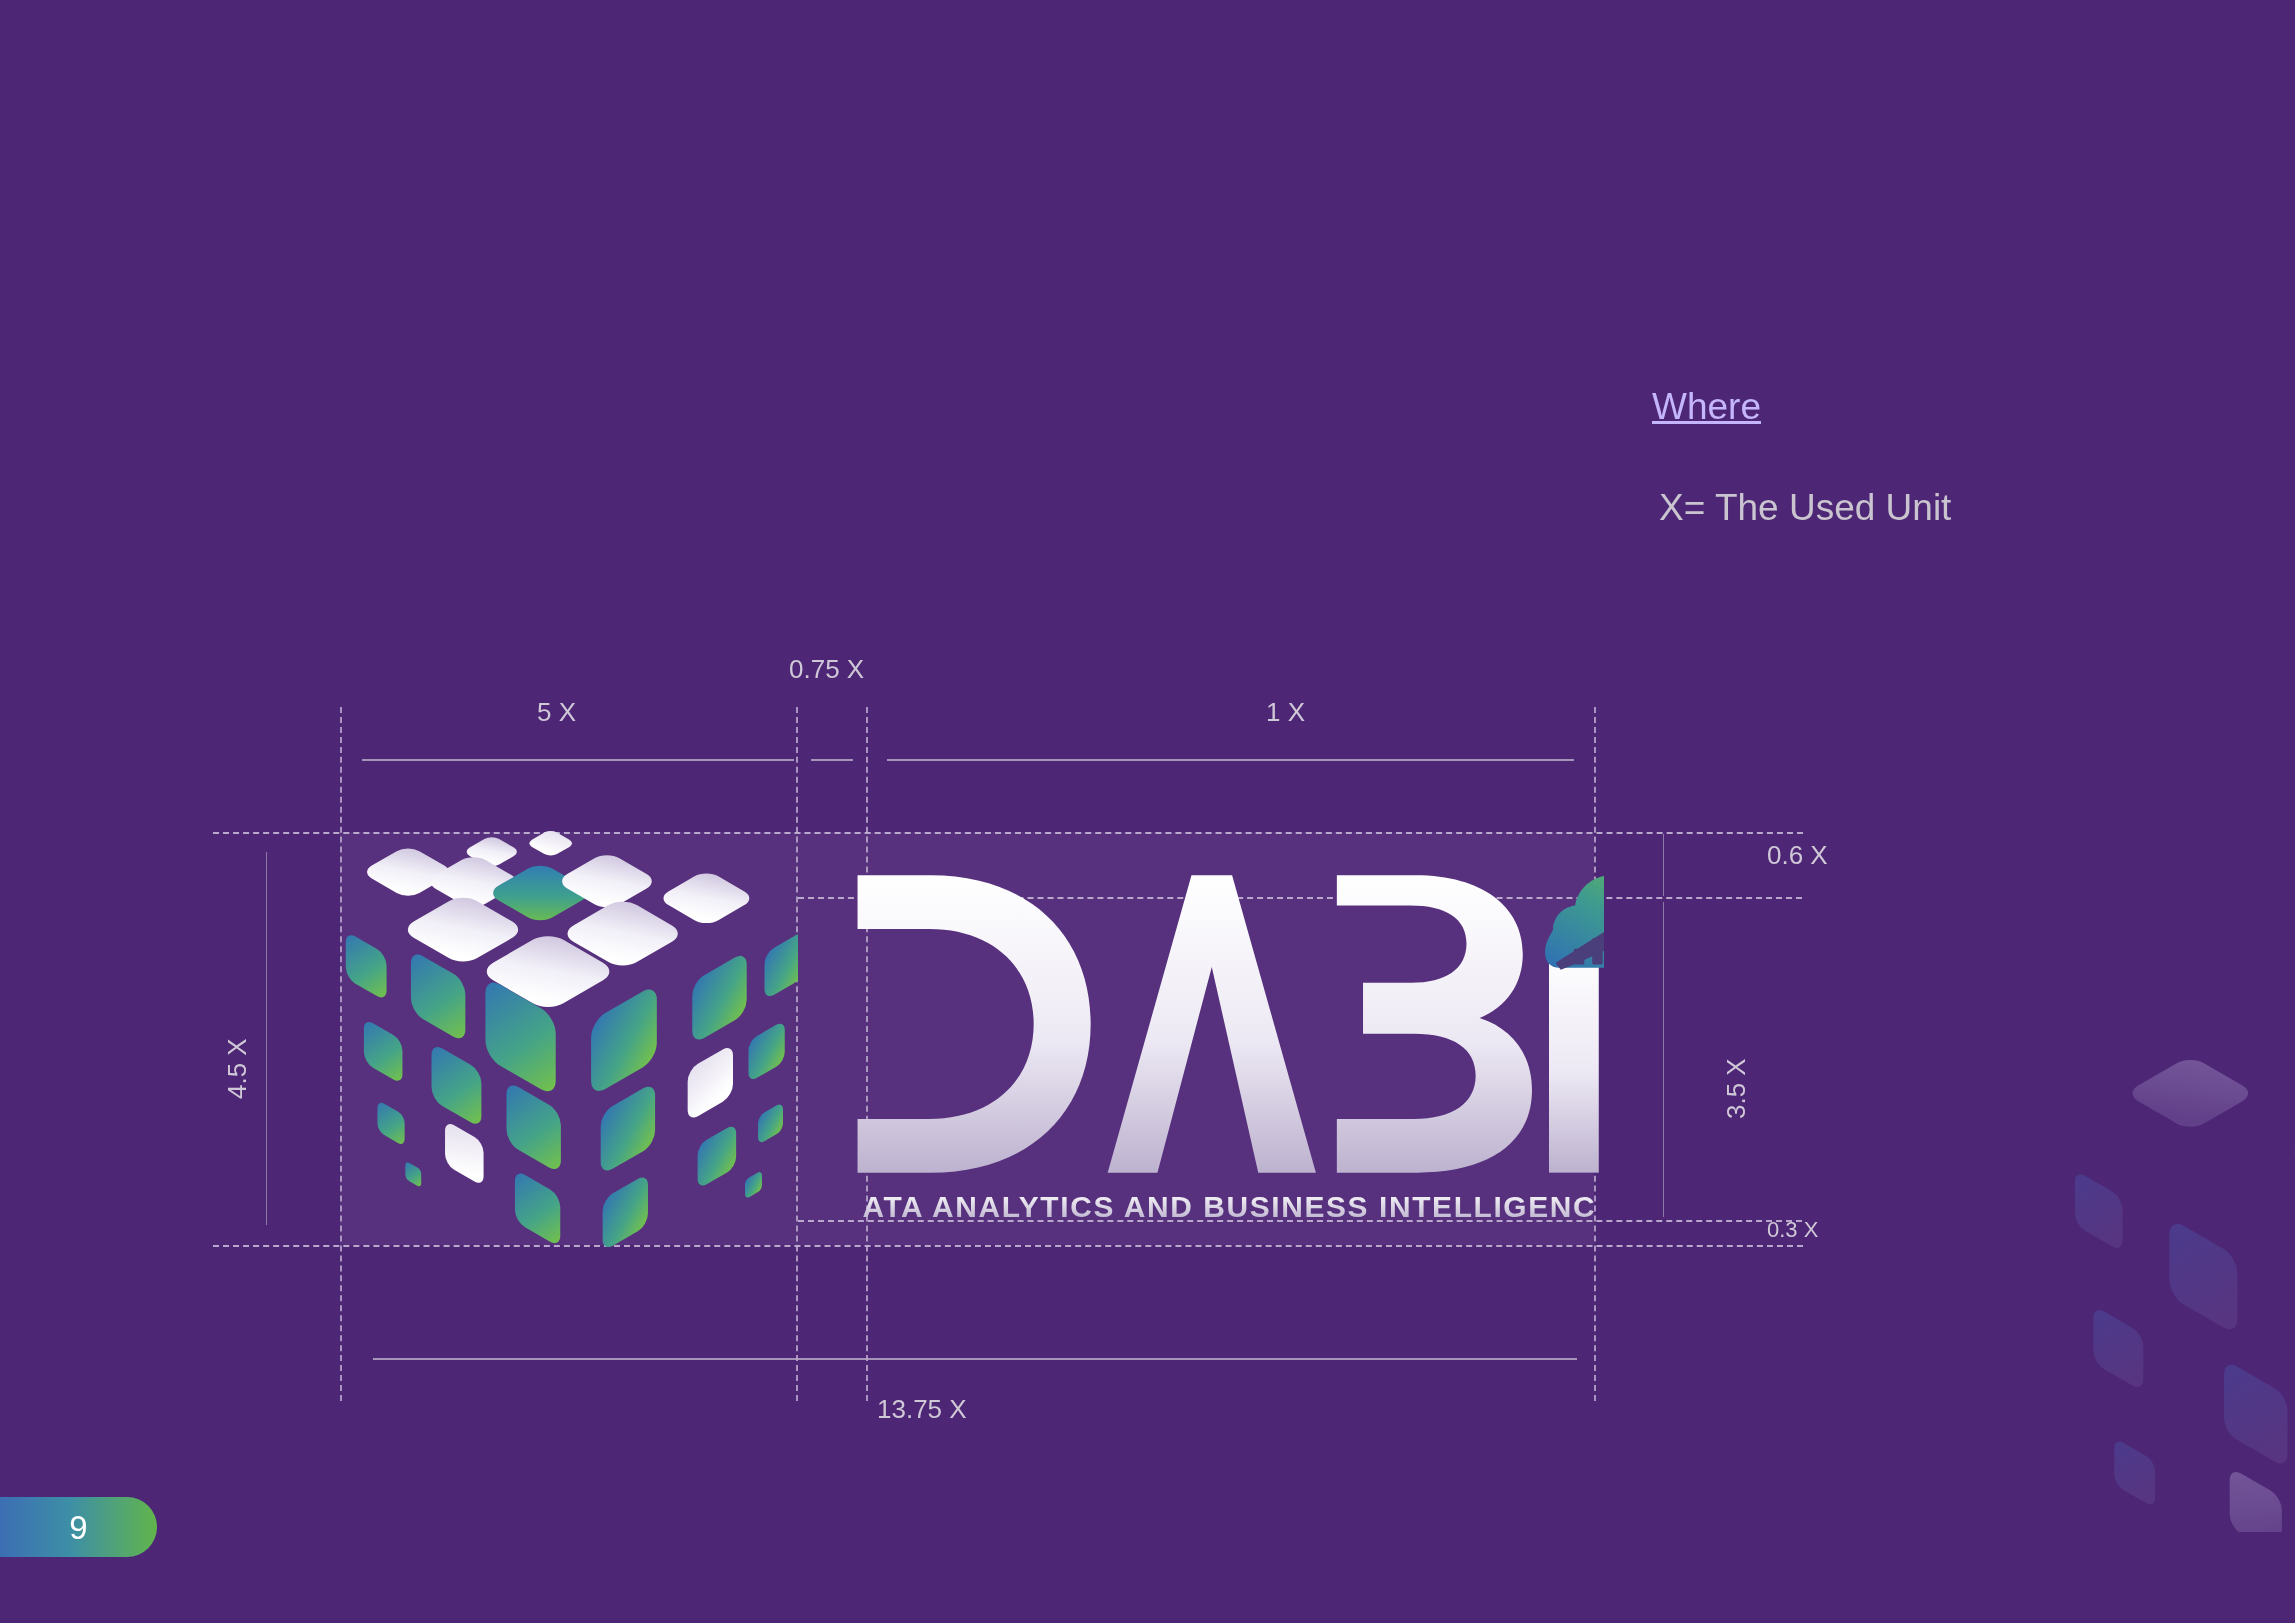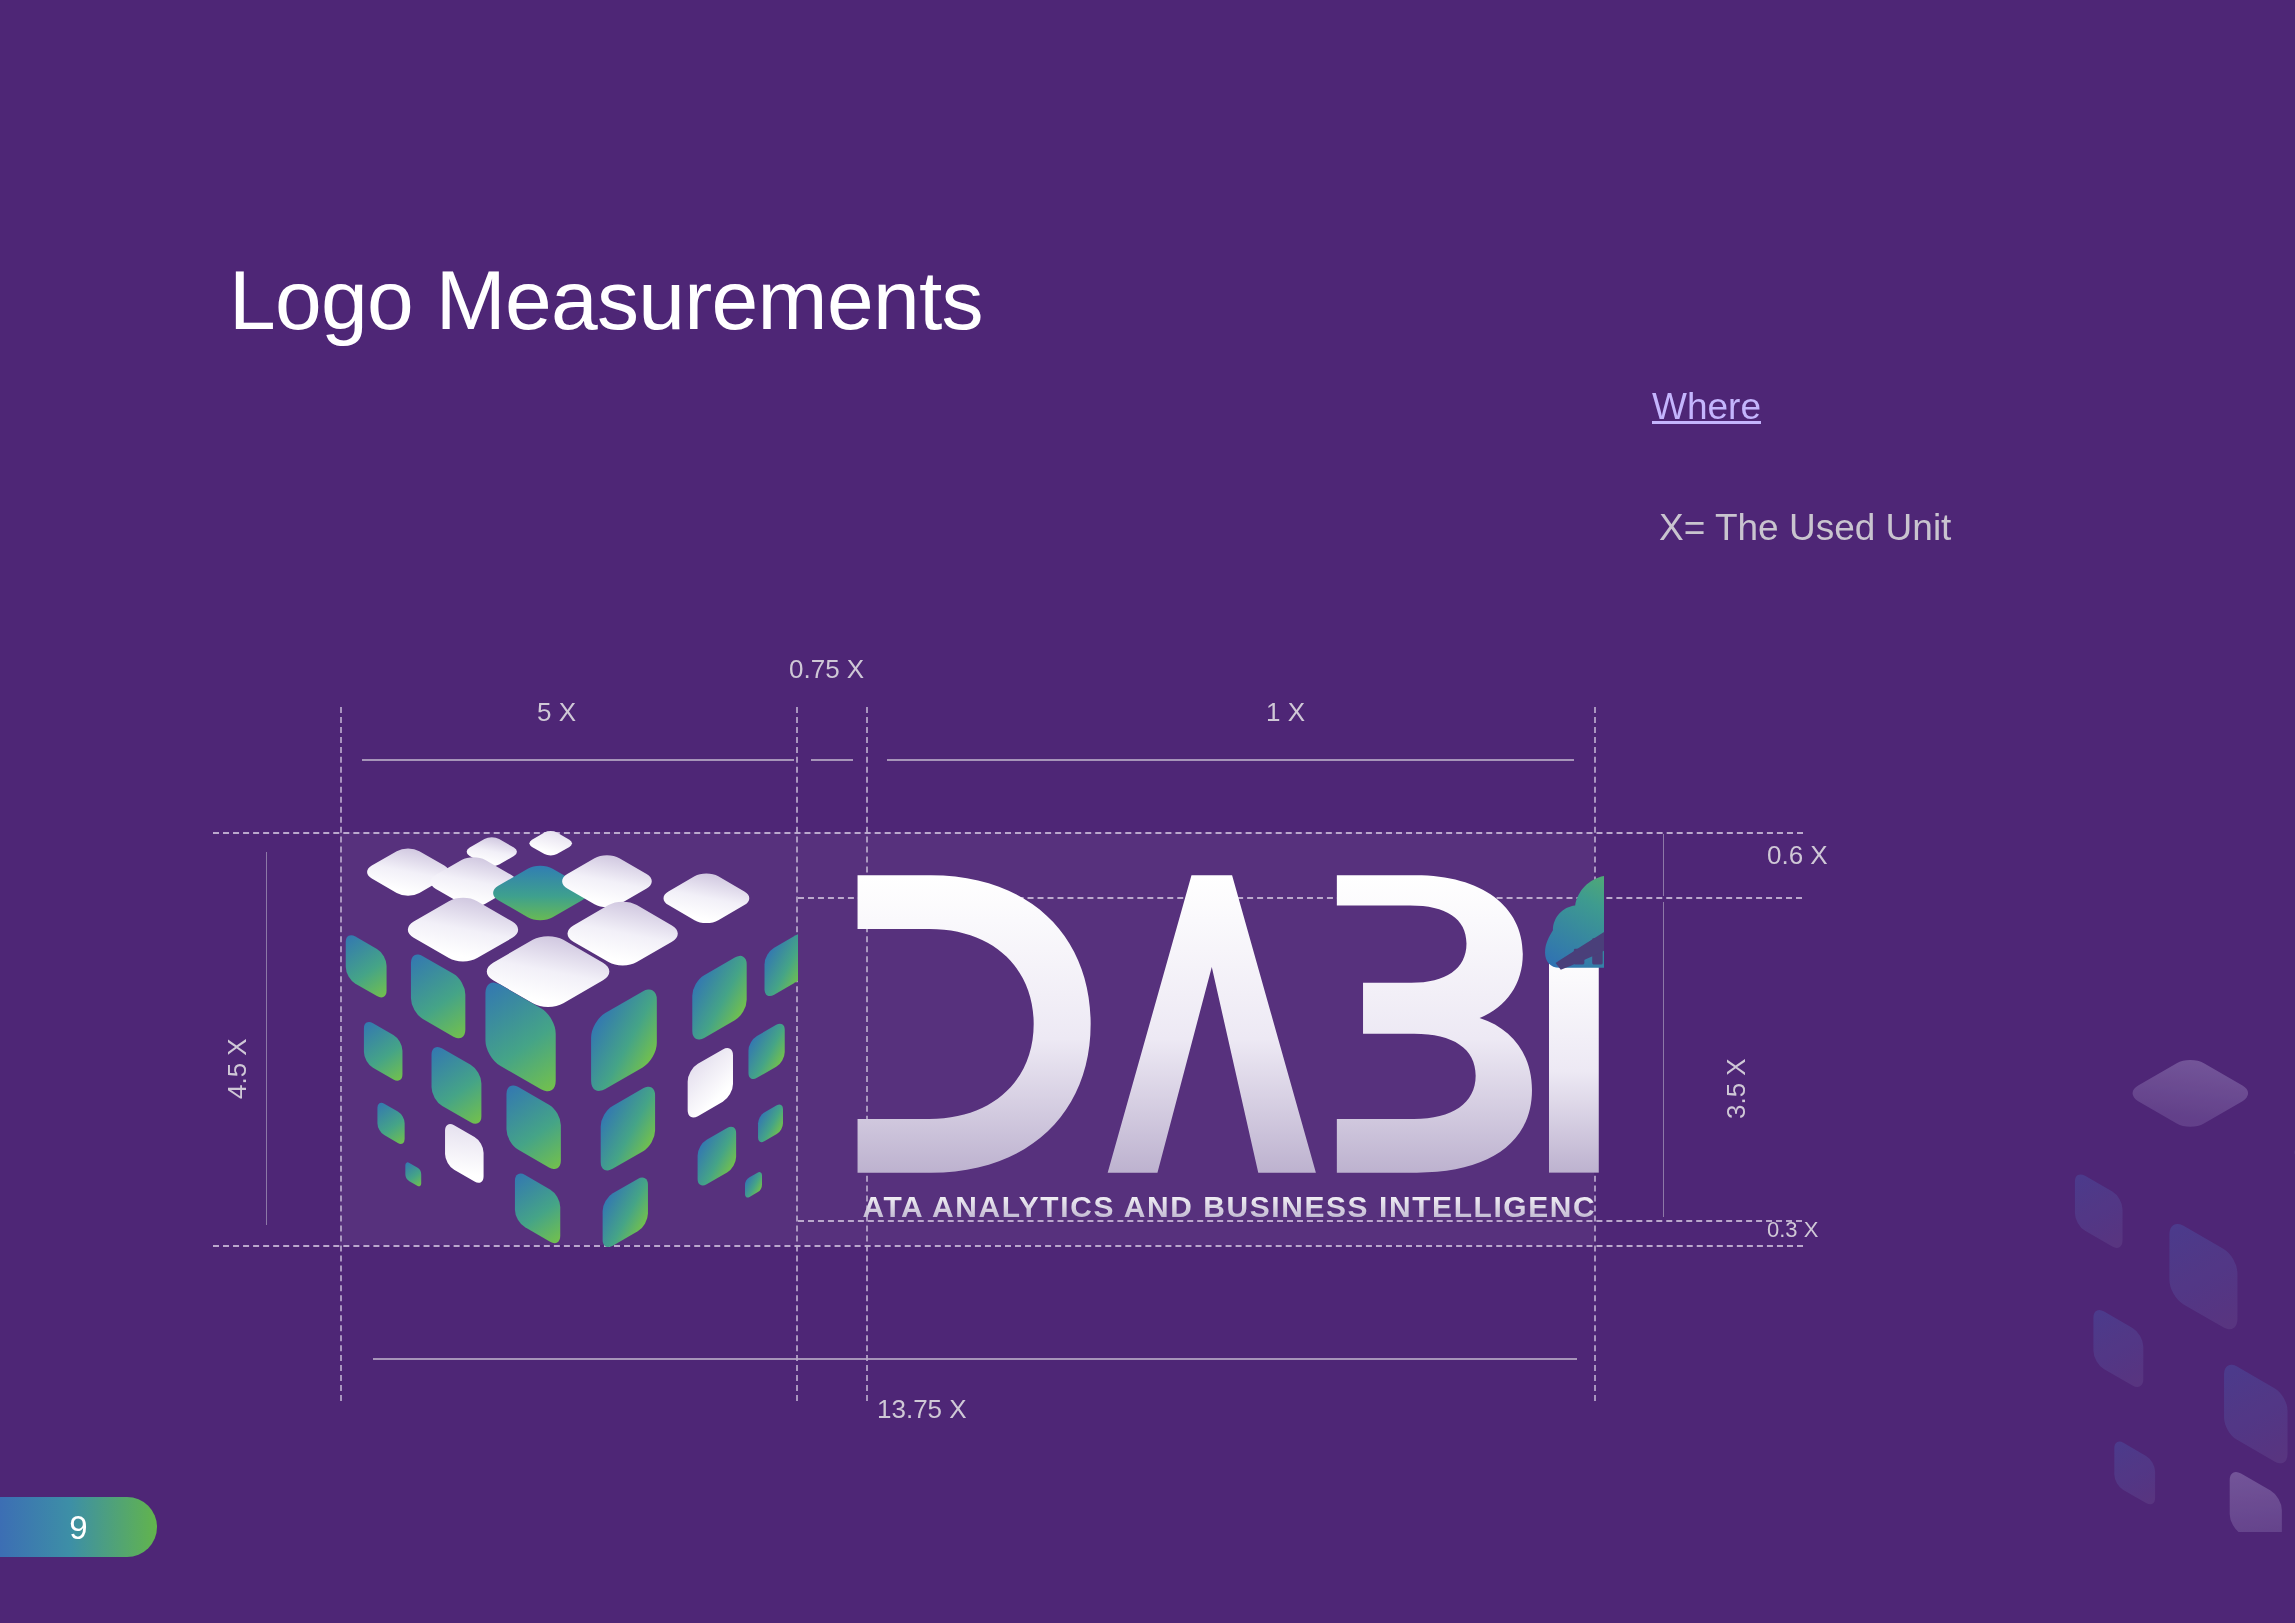--- a/index.html
+++ b/index.html
@@ -19,21 +19,21 @@
     letter-spacing:-0.7px;white-space:nowrap;line-height:1;
   }
 
   
   #where-label{
     position:absolute;left:1652px;top:386px;
     font-size:37px;color:#c4b5fd;white-space:nowrap;text-decoration:underline;
   }
   #unit-definition{
     position:absolute;left:1659px;top:487px;
-    font-size:37px;color:#C9C4CF;white-space:nowrap;margin-top:20px;
+    font-size:37px;color:#C9C4CF;white-space:nowrap;
   }
 
   
   .vguide{
     position:absolute;width:0;
     border-left:2px dashed #B9A9CC;opacity:.85;
   }
   .hguide{
     position:absolute;height:0;
     border-top:2px dashed #C6B7D6;opacity:.9;
@@ -99,21 +99,20 @@
     position:absolute;left:50%;top:1459px;transform:translateX(-50%);
     width:288px;height:137px;opacity:.9;
   }
   #watermark svg{width:100%;height:100%;display:block;}
 </style>
 </head>
 <body style="background: rgb(78, 38, 118);">
 
 <div class="slide">
 
-  <div id="page-title">Logo Measurements</div>
 
   <div id="where-label">Where</div>
   <div id="unit-definition">X= The Used Unit</div>
 
   <div id="logo-band"></div>
 
   <div class="vguide" style="left:340px;top:707px;height:694px;"></div>
   <div class="vguide" style="left:796px;top:707px;height:694px;"></div>
   <div class="vguide" style="left:866px;top:707px;height:694px;"></div>
   <div class="vguide" style="left:1594px;top:707px;height:694px;"></div>

